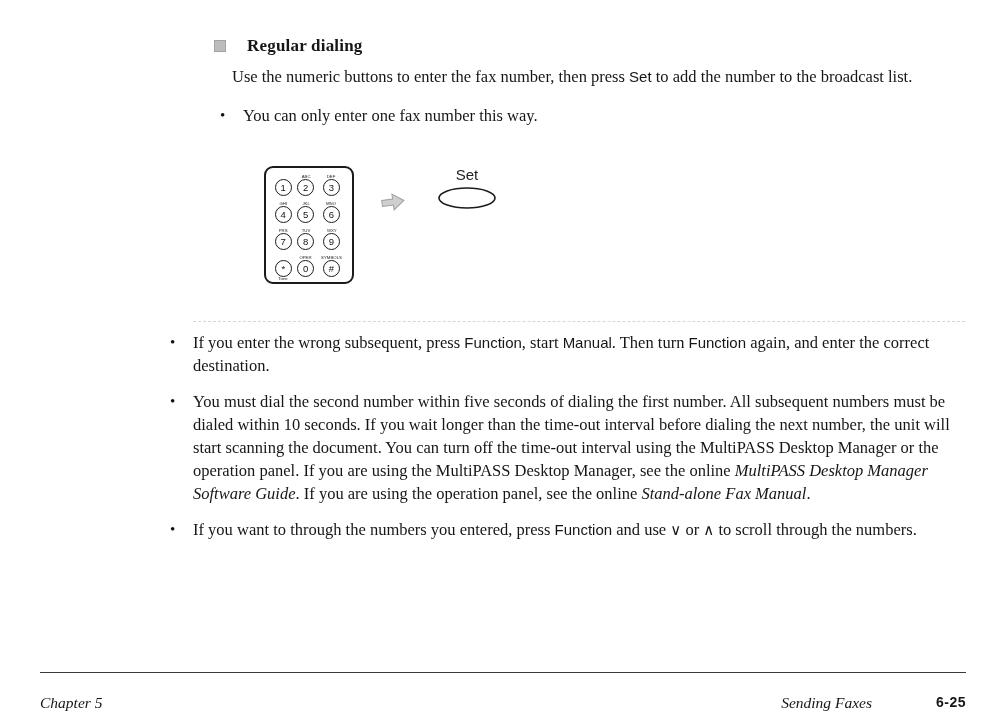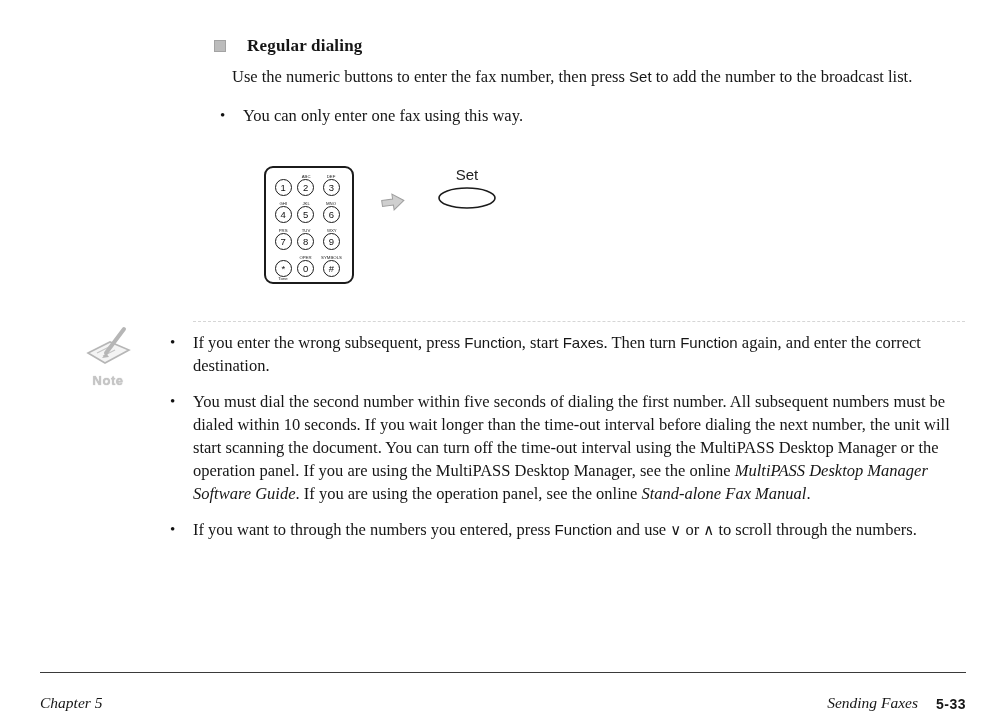--- a/index.html
+++ b/index.html
@@ -91,41 +91,41 @@
   .note-item .txt { flex: 1; }
 
   
   .footer {
     position: absolute; left: 40px; right: 40px; top: 672px;
     border-top: 1.2px solid #3a3a3a;
     padding-top: 21px;
     display: flex; justify-content: space-between; align-items: baseline;
     font-size: 15.5px; font-style: italic;
   }
-  .footer .right { display: flex; align-items: flex-end; gap: 18px; }
+  .footer .right { display: flex; align-items: flex-start; gap: 64px; }
   .pagenum {
     font-style: normal; font-weight: bold;
     font-family: "Liberation Sans", "DejaVu Sans", sans-serif;
     font-size: 14px; letter-spacing: .5px;
   }
 </style>
 </head>
 <body>
 
 <div class="page">
 
   <section class="topic">
     <div class="heading-row">
       <span class="sq"></span>
       <h2>Regular dialing</h2>
     </div>
     <p class="body"><span>Use the numeric buttons to enter the fax number, then press </span><span class="btn">Set</span><span> to add the number to the broadcast list.</span></p>
     <div class="bullet-line">
       <span class="dot">•</span>
-      <span>You can only enter one fax using this way.</span>
+      <span>You can only enter one fax number this way.</span>
     </div>
   </section>
 
   <figure class="figure">
     <div class="keypad">
       <div class="key">
         <span class="kl"></span>
         <span class="kc">1</span>
       </div>
       <div class="key">
@@ -182,47 +182,37 @@
     <div class="set-group">
       <span class="set-label">Set</span>
       <svg width="62" height="24" viewBox="0 0 62 24">
         <ellipse cx="31" cy="12" rx="28" ry="10" fill="#ffffff" stroke="#1b1b1b" stroke-width="1.6"></ellipse>
       </svg>
     </div>
   </figure>
 
   <div class="sep"></div>
 
-  <div class="note-badge">
-    <svg width="50" height="42" viewBox="0 0 50 42">
-      <polygon points="5,27 27,16 46,24 22,37" fill="#f4f4f4" stroke="#b6b6b6" stroke-width="1.6"></polygon>
-      <line x1="14" y1="27" x2="26" y2="21" stroke="#c4c4c4" stroke-width="1.2"></line>
-      <line x1="20" y1="30" x2="32" y2="24" stroke="#c4c4c4" stroke-width="1.2"></line>
-      <line x1="41" y1="3" x2="23" y2="27" stroke="#b6b6b6" stroke-width="4" stroke-linecap="round"></line>
-      <polygon points="23,27 19,32 26,31" fill="#b6b6b6"></polygon>
-    </svg>
-    <span class="note-word">Note</span>
-  </div>
 
   <div class="notes">
     <div class="note-item">
       <span class="dot">•</span>
-      <span class="txt"><span>If you enter the wrong subsequent, press </span><span class="btn">Function</span><span>, start </span><span class="btn">Faxes</span><span>. Then turn </span><span class="btn">Function</span><span> again, and enter the correct destination.</span></span>
+      <span class="txt"><span>If you enter the wrong subsequent, press </span><span class="btn">Function</span><span>, start </span><span class="btn">Manual</span><span>. Then turn </span><span class="btn">Function</span><span> again, and enter the correct destination.</span></span>
     </div>
     <div class="note-item">
       <span class="dot">•</span>
       <span class="txt"><span>You must dial the second number within five seconds of dialing the first number. All subsequent numbers must be dialed within 10 seconds. If you wait longer than the time-out interval before dialing the next number, the unit will start scanning the document. You can turn off the time-out interval using the MultiPASS Desktop Manager or the operation panel. If you are using the MultiPASS Desktop Manager, see the online </span><span class="it">MultiPASS Desktop Manager Software Guide</span><span>. If you are using the operation panel, see the online </span><span class="it">Stand-alone Fax Manual</span><span>.</span></span>
     </div>
     <div class="note-item">
       <span class="dot">•</span>
       <span class="txt"><span>If you want to through the numbers you entered, press </span><span class="btn">Function</span><span> and use </span><span class="sym">∨</span><span> or </span><span class="sym">∧</span><span> to scroll through the numbers.</span></span>
     </div>
   </div>
 
   <div class="footer">
     <span class="chapter">Chapter 5</span>
     <span class="right">
       <span class="sect">Sending Faxes</span>
-      <span class="pagenum">5-33</span>
+      <span class="pagenum">6-25</span>
     </span>
   </div>
 
 </div>
 
 </body></html>

